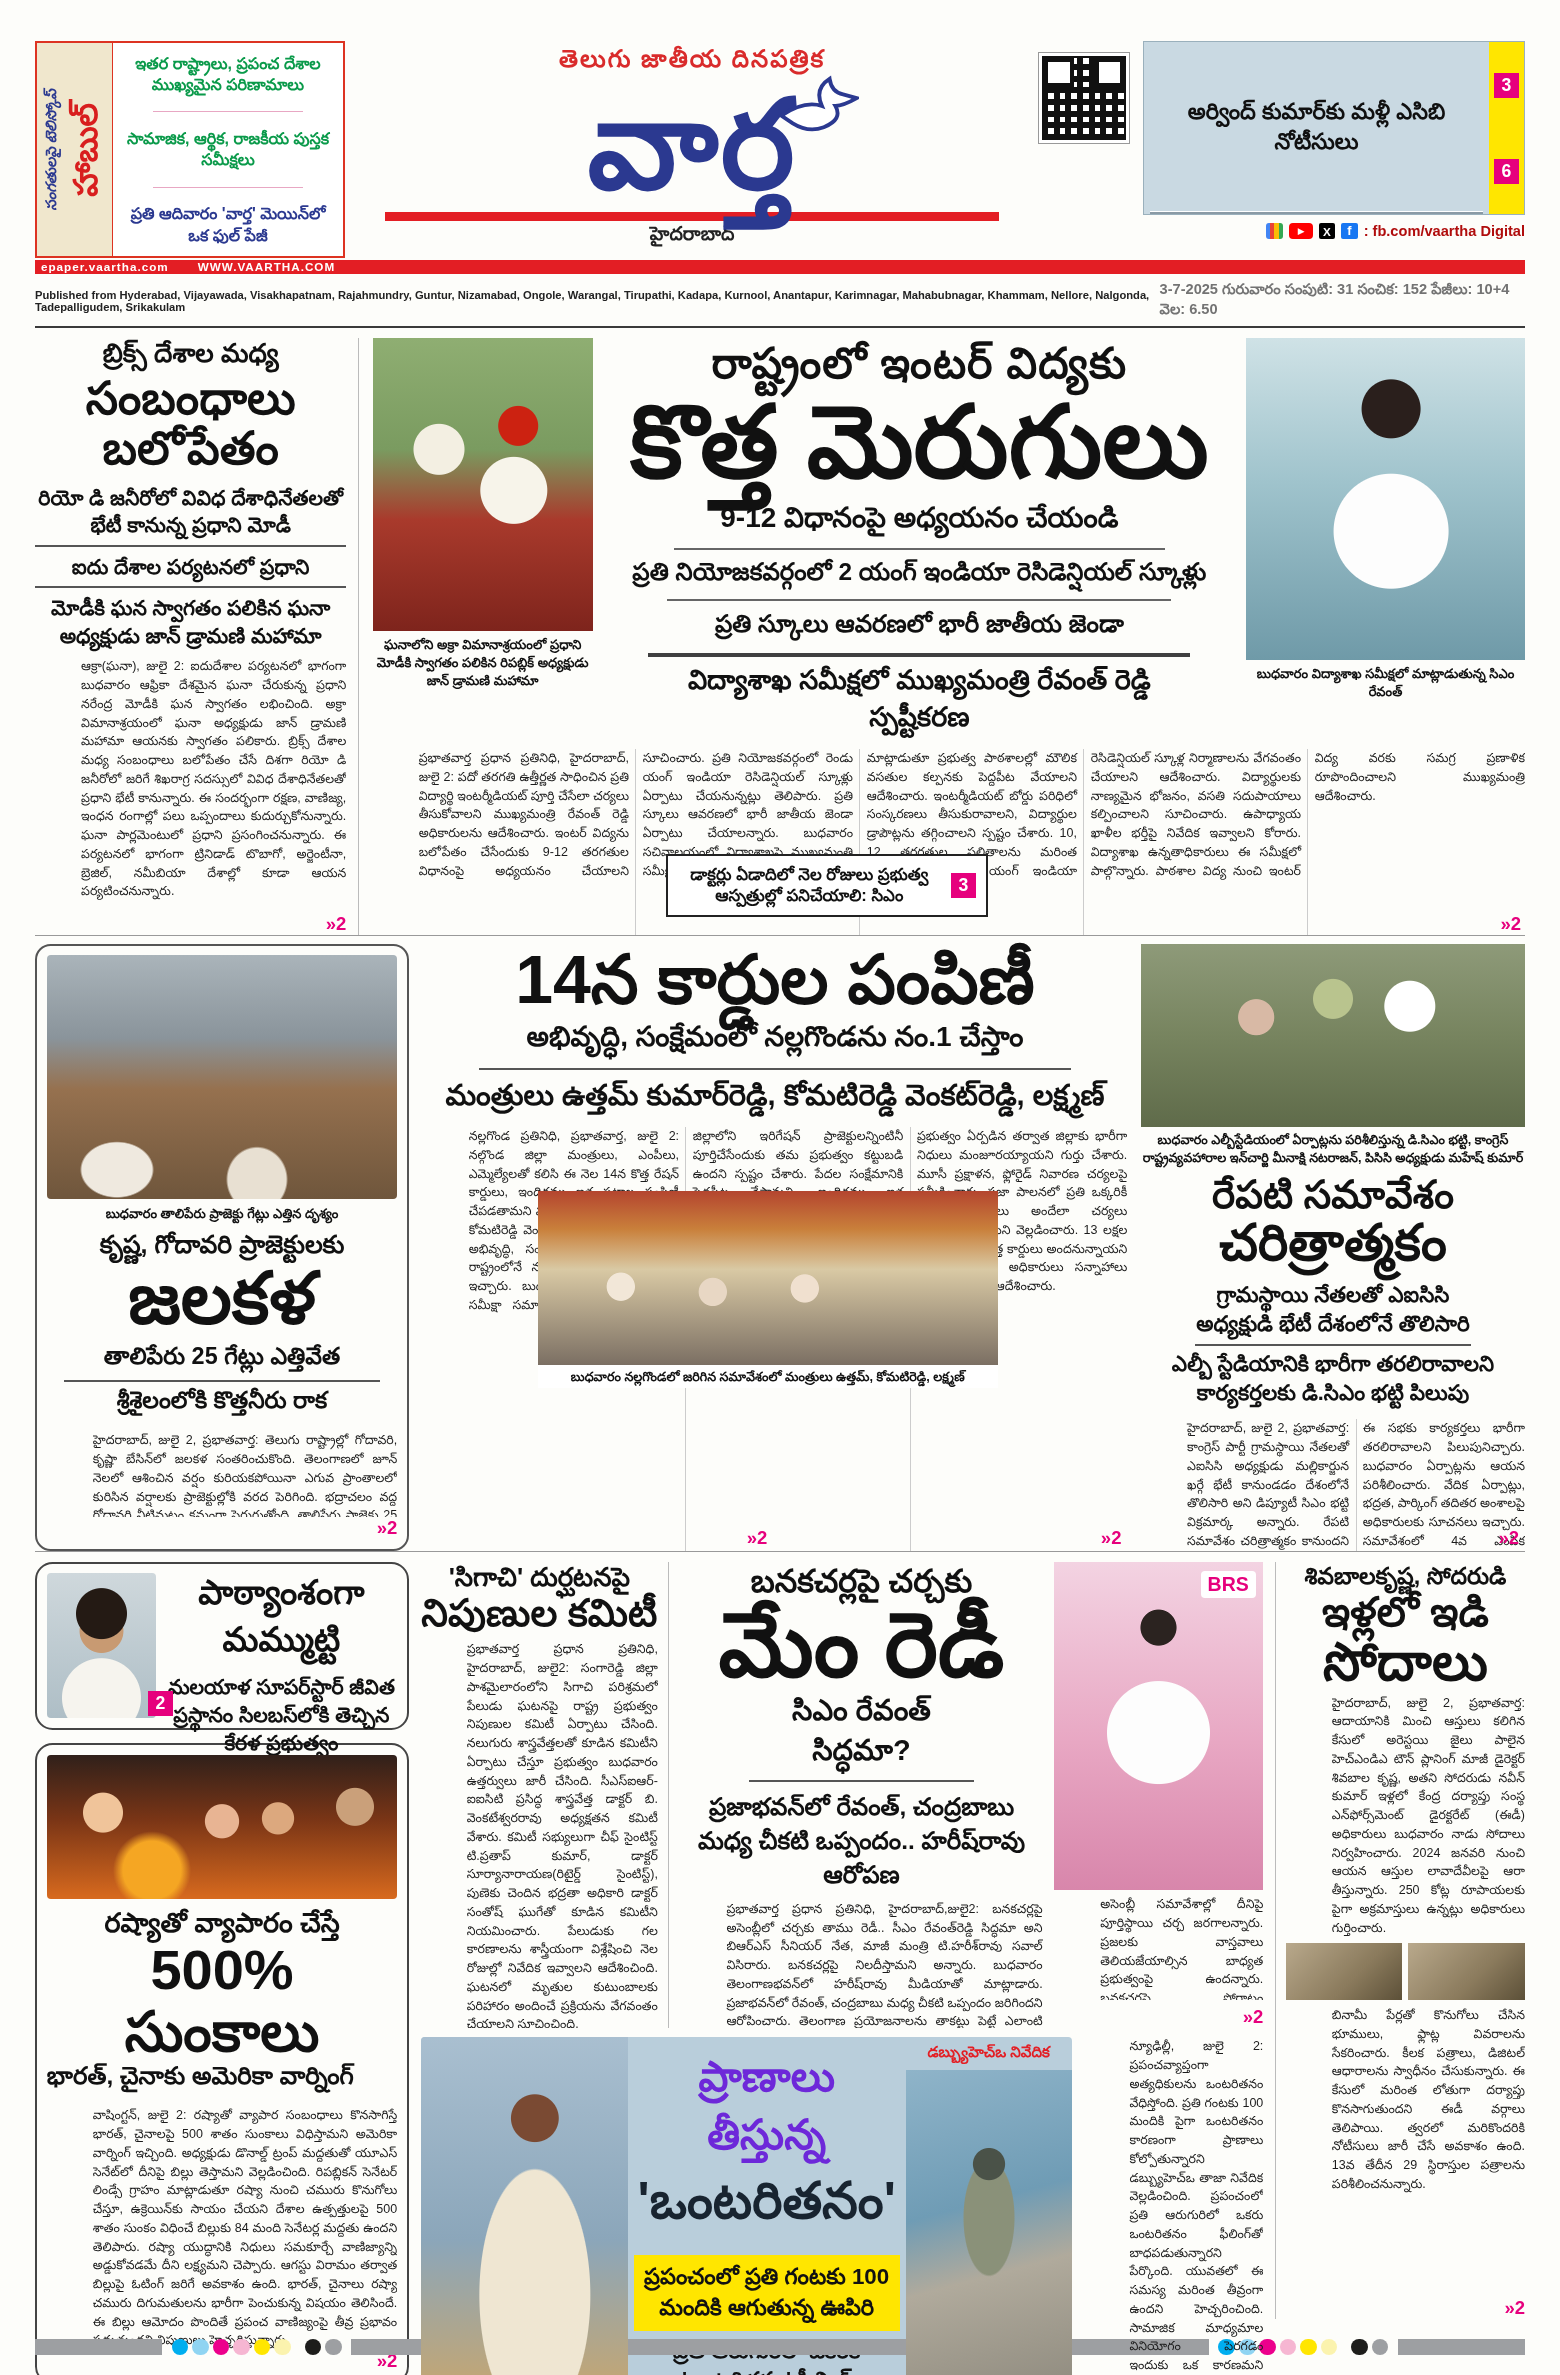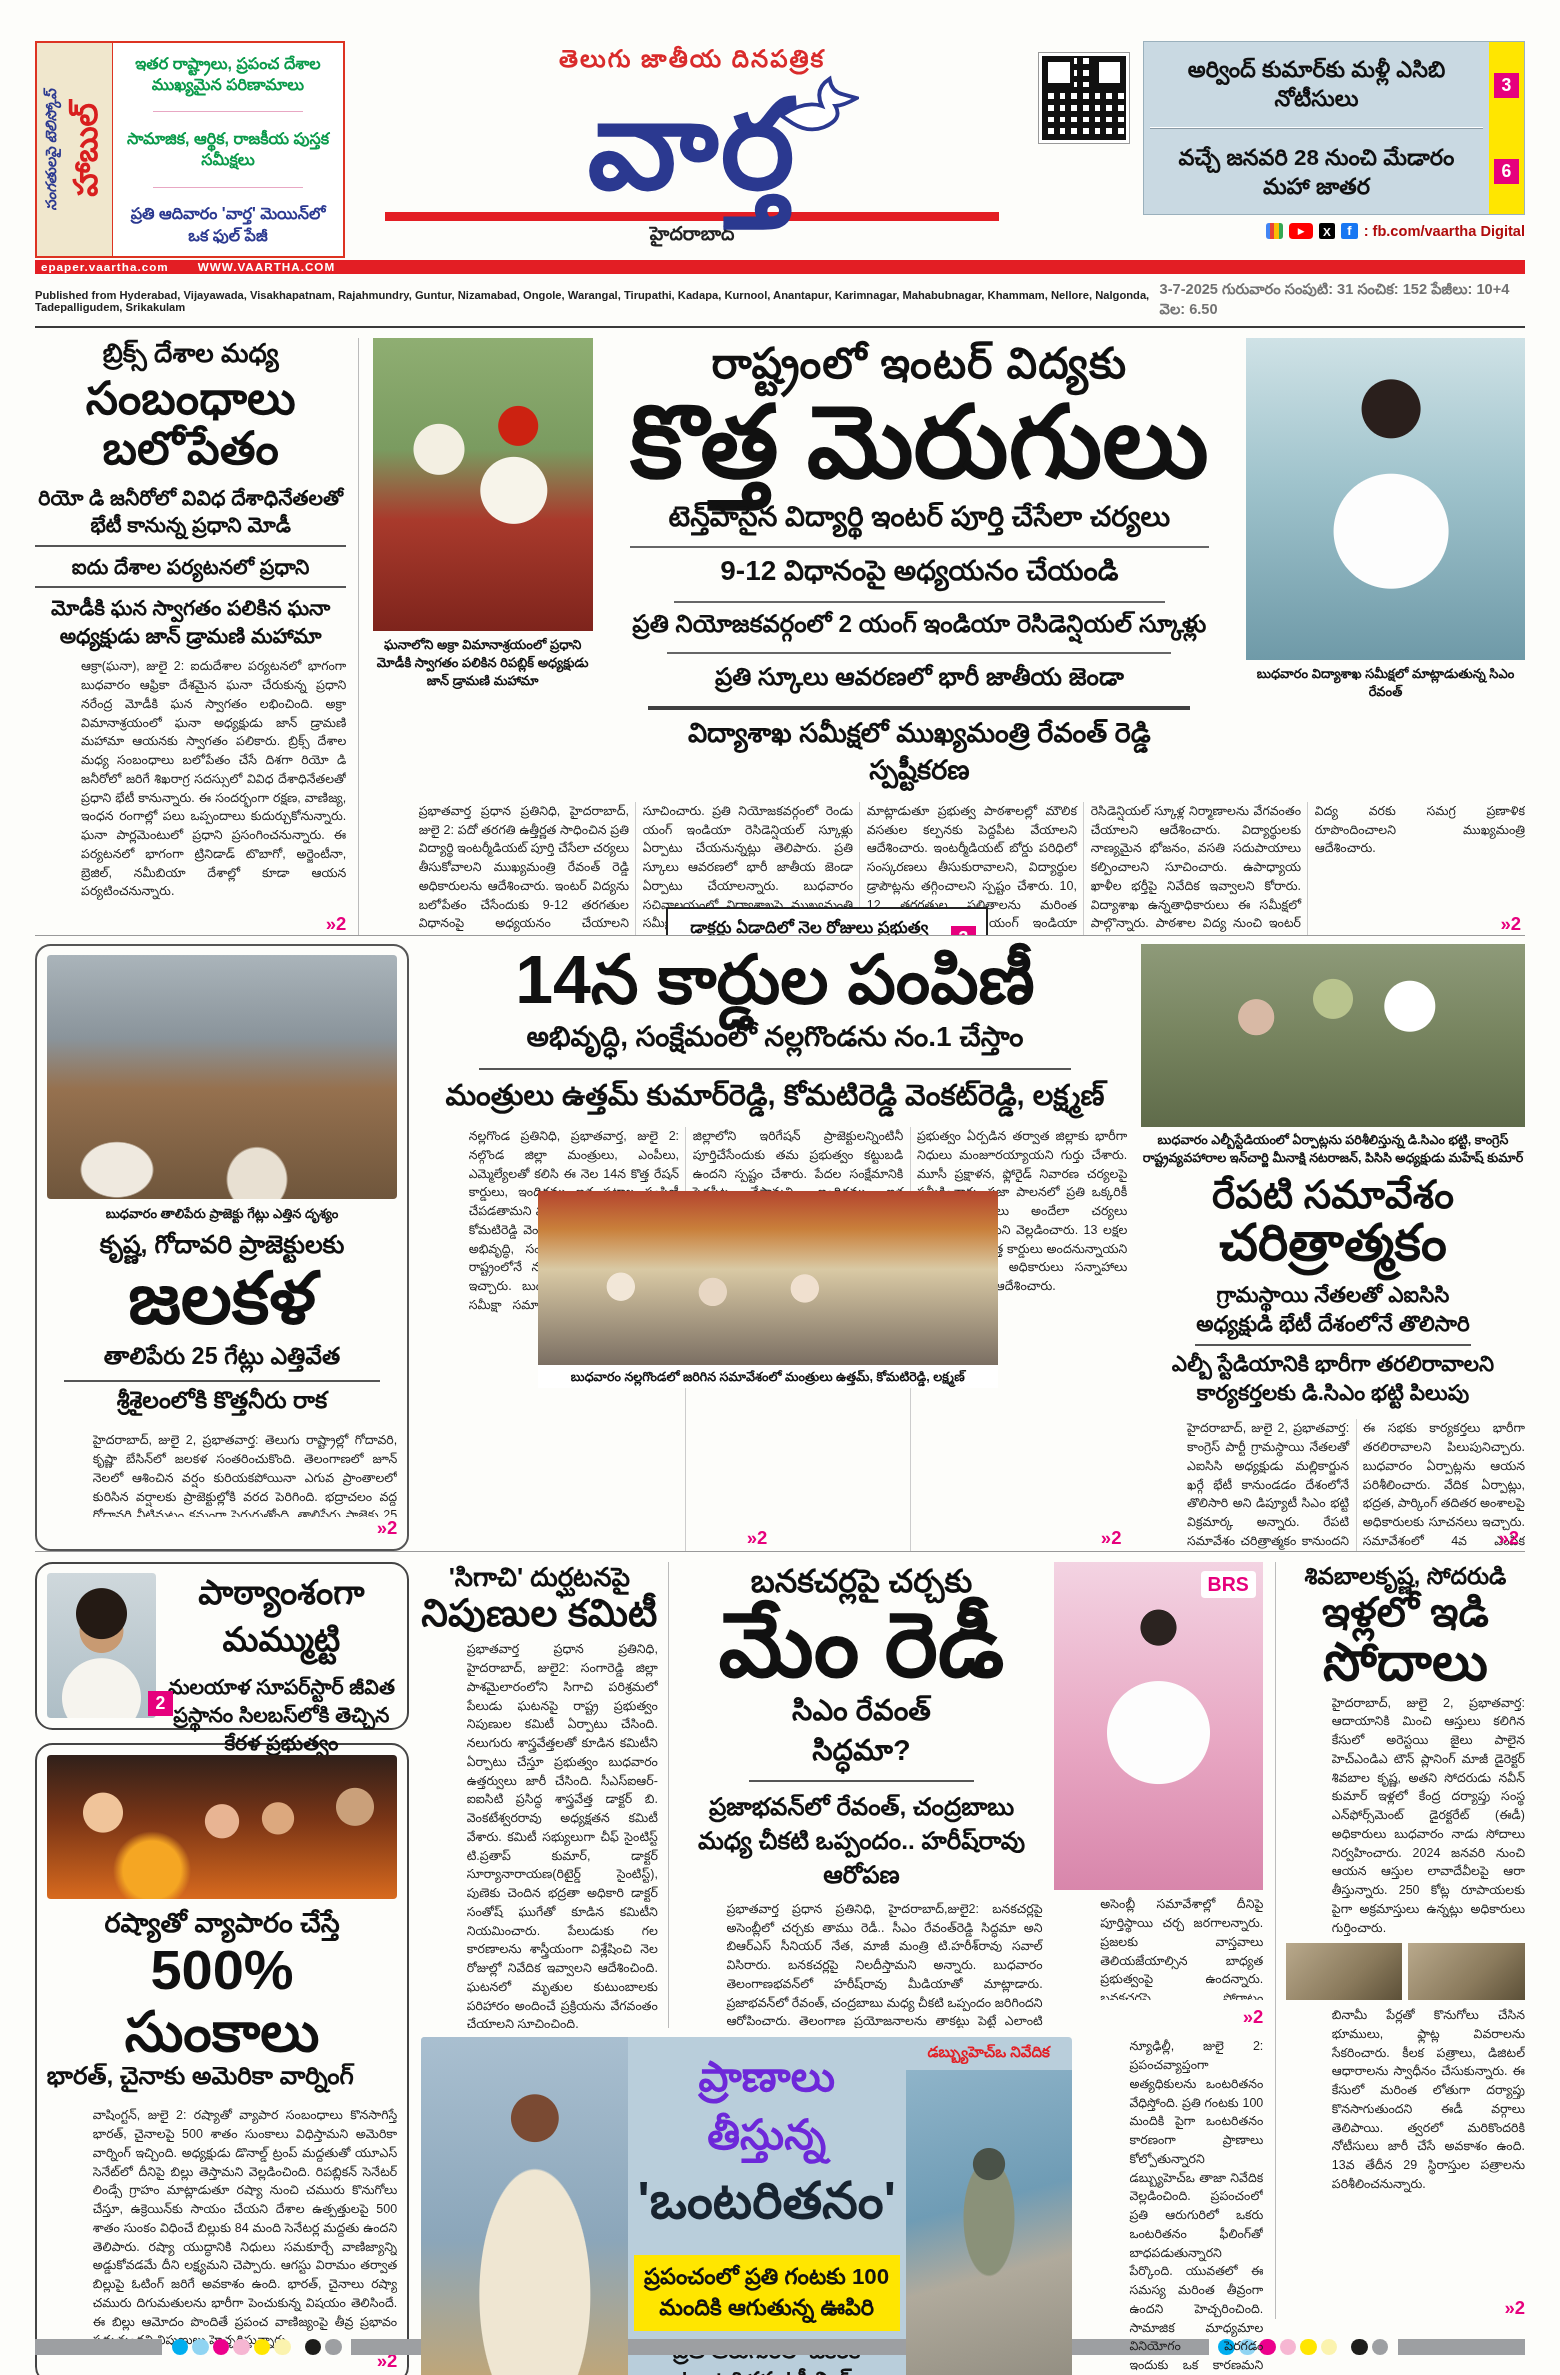--- a/index.html
+++ b/index.html
@@ -259,21 +259,20 @@
         <div class="city">హైదరాబాద్</div>
       </div>
 
       <div class="qr"></div>
 
       <div class="mast-right">
         <div class="teaser-box">
           <div class="teasers">
             <div class="teaser">అర్వింద్ కుమార్‌కు మళ్లీ ఎసిబి నోటీసులు</div>
             <div class="teaser-sep"></div>
-            <div class="teaser">వచ్చే జనవరి 28 నుంచి మేడారం మహా జాతర</div>
           </div>
           <div class="page-strip">
             <span class="pg-badge">3</span>
             <span class="pg-badge">6</span>
           </div>
         </div>
         <div class="social-row">
           <span class="ic ic-gn"></span>
           <span class="ic ic-yt">▶</span>
           <span class="ic ic-x">X</span>
@@ -308,21 +307,20 @@
 
     <div class="lead-area">
       <div class="lead-top">
         <figure class="fig-modi">
           <div class="ph modi-ph"></div>
           <figcaption class="cap">ఘనాలోని అక్రా విమానాశ్రయంలో ప్రధాని మోడీకి స్వాగతం పలికిన రిపబ్లిక్ అధ్యక్షుడు జాన్ డ్రామణి మహామా</figcaption>
         </figure>
         <div class="lead-heads">
           <div class="kicker">రాష్ట్రంలో ఇంటర్ విద్యకు</div>
           <h1>కొత్త మెరుగులు</h1>
-          <div class="ldeck d1">టెన్త్‌పాసైన విద్యార్థి ఇంటర్ పూర్తి చేసేలా చర్యలు</div>
           <div class="ldeck d2">9-12 విధానంపై అధ్యయనం చేయండి</div>
           <div class="ldeck d3">ప్రతి నియోజకవర్గంలో 2 యంగ్ ఇండియా రెసిడెన్షియల్ స్కూళ్లు</div>
           <div class="ldeck d4">ప్రతి స్కూలు ఆవరణలో భారీ జాతీయ జెండా</div>
           <div class="ldeck d5">విద్యాశాఖ సమీక్షలో ముఖ్యమంత్రి రేవంత్ రెడ్డి స్పష్టీకరణ</div>
         </div>
         <figure class="fig-cm">
           <div class="ph cm-ph"></div>
           <figcaption class="cap">బుధవారం విద్యాశాఖ సమీక్షలో మాట్లాడుతున్న సిఎం రేవంత్</figcaption>
         </figure>
       </div>

